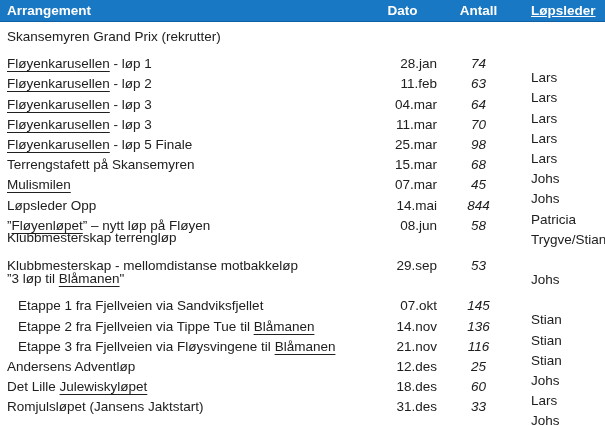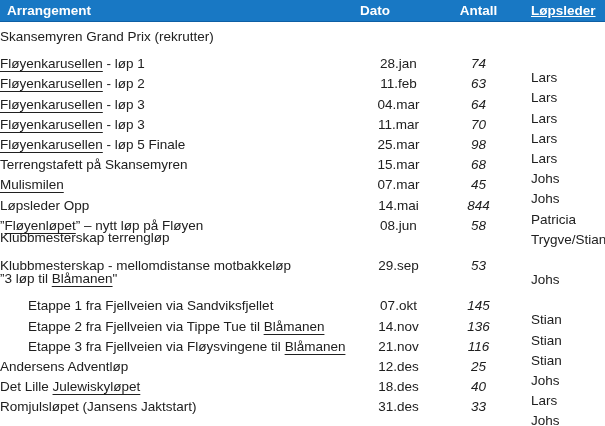--- a/index.html
+++ b/index.html
@@ -24,35 +24,35 @@
     height: 22px;
     align-items: center;
     background: var(--header-bg);
     border-bottom: 1px solid var(--header-border);
     color: var(--header-text);
     font-weight: bold;
     font-size: 13.5px;
     white-space: nowrap;
   }
   .hcell-arr   { padding-left: 7px; }
-  .hcell-dato  { }
+  .hcell-dato  { text-align: center; }
   .hcell-antall{ text-align: center; }
   .hcell-leder { padding-left: 19px; text-decoration: underline; }
   .row {
     display: grid;
     grid-template-columns: 360px 85px 67px 93px;
     height: 20.2px;
     align-items: center;
     font-size: 13.5px;
     color: var(--body-text);
     white-space: nowrap;
   }
-  .cell-arr { }
-  .row.indent .cell-arr { padding-left: 28px; }
-  .cell-dato { text-align: center; padding-right: 8px; }
+  .cell-arr { padding-left: 7px; }
+  .row.indent .cell-arr { padding-left: 18px; }
+  .cell-dato { text-align: right; padding-right: 8px; }
   .cell-dato.dato-left { text-align: left; padding-right: 0; padding-left: 2px; overflow: visible; }
   .cell-antall { text-align: center; font-style: italic; }
   .cell-leder { padding-left: 19px; margin-top: 28px; }
   .sp {
     text-decoration-line: underline;
     text-decoration-style: wavy;
     text-decoration-color: var(--misspell-red);
     text-decoration-thickness: 1px;
     text-underline-offset: 3px;
     text-decoration: underline;
@@ -167,21 +167,21 @@
       </div>
       <div class="row">
         <div class="cell-arr"><span>Andersens Adventløp</span></div>
         <div class="cell-dato">12.des</div>
         <div class="cell-antall">25</div>
         <div class="cell-leder">Johs</div>
       </div>
       <div class="row">
         <div class="cell-arr"><span>Det Lille </span><span class="sp">Julewiskyløpet</span></div>
         <div class="cell-dato">18.des</div>
-        <div class="cell-antall">40</div>
+        <div class="cell-antall">60</div>
         <div class="cell-leder">Lars</div>
       </div>
       <div class="row">
         <div class="cell-arr"><span>Romjulsløpet (Jansens Jaktstart)</span></div>
         <div class="cell-dato">31.des</div>
         <div class="cell-antall">33</div>
         <div class="cell-leder">Johs</div>
       </div>
     </div>
 </div>

